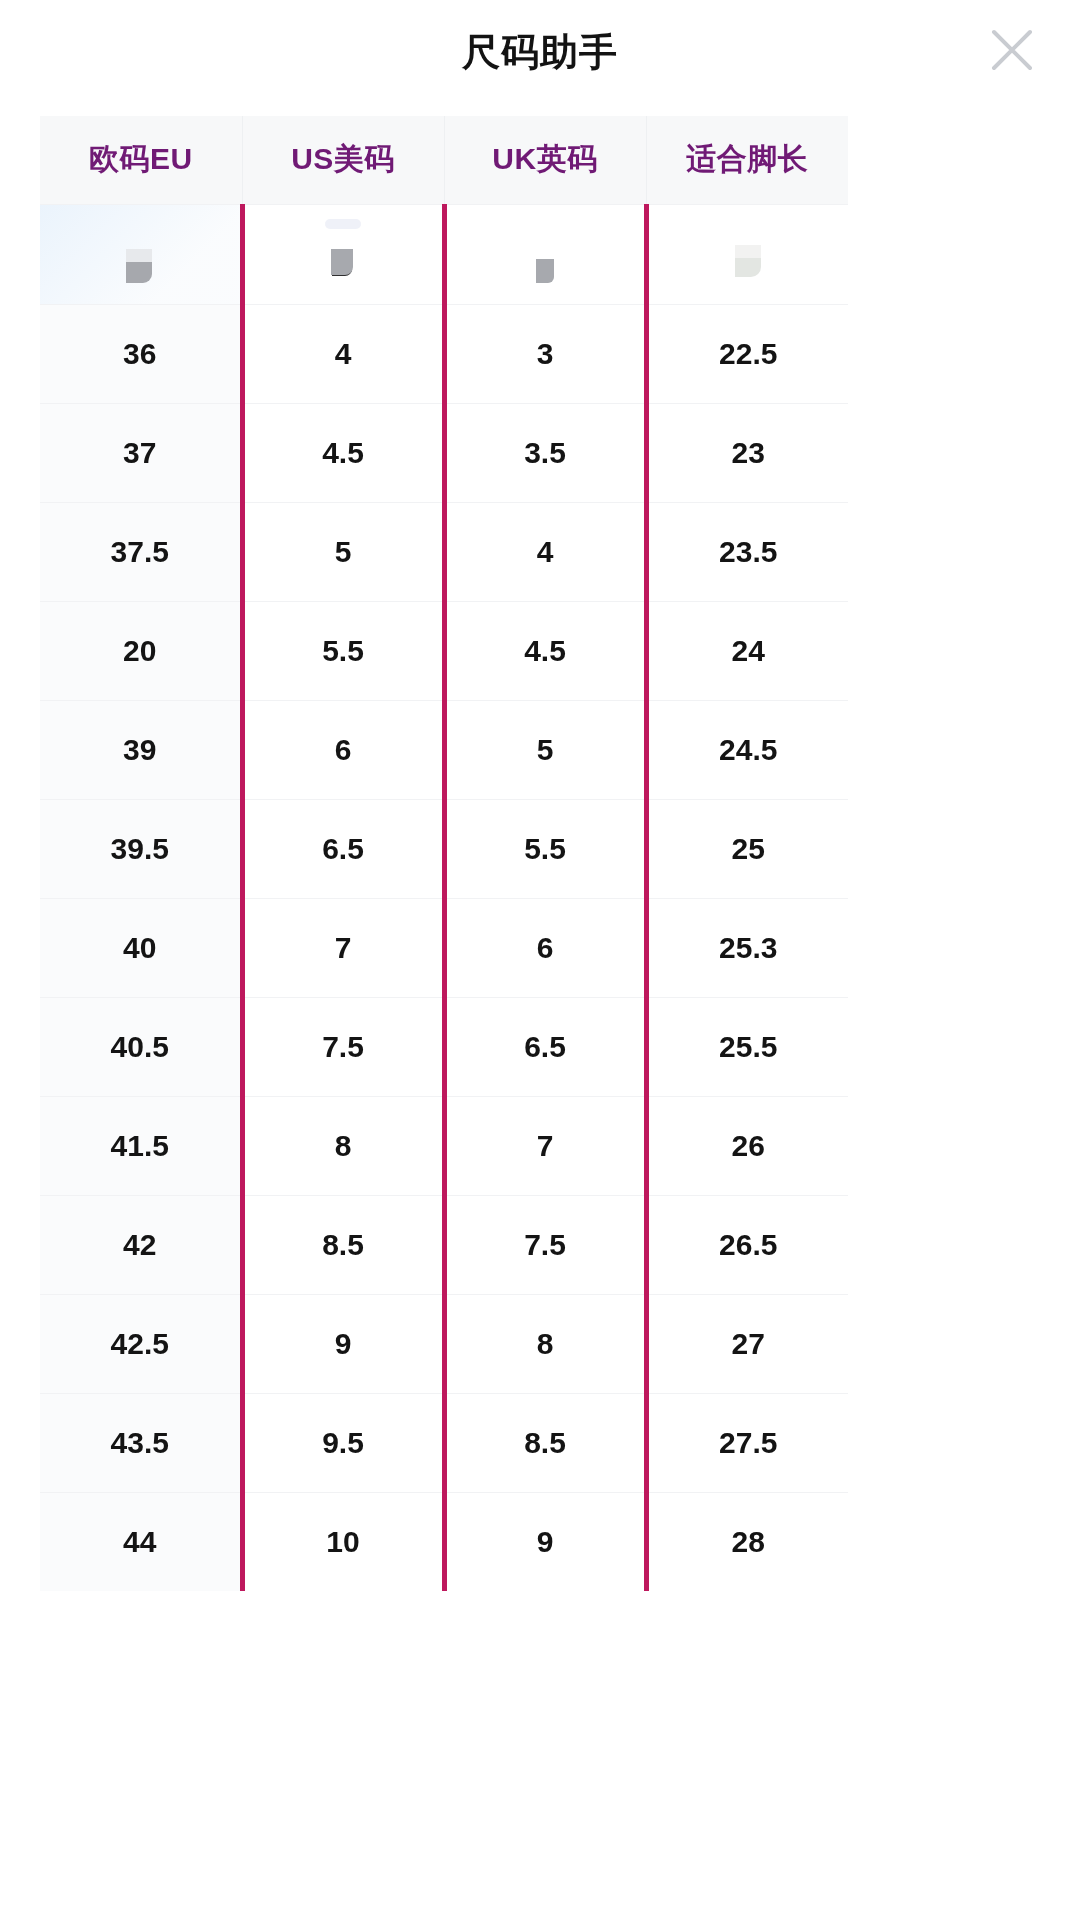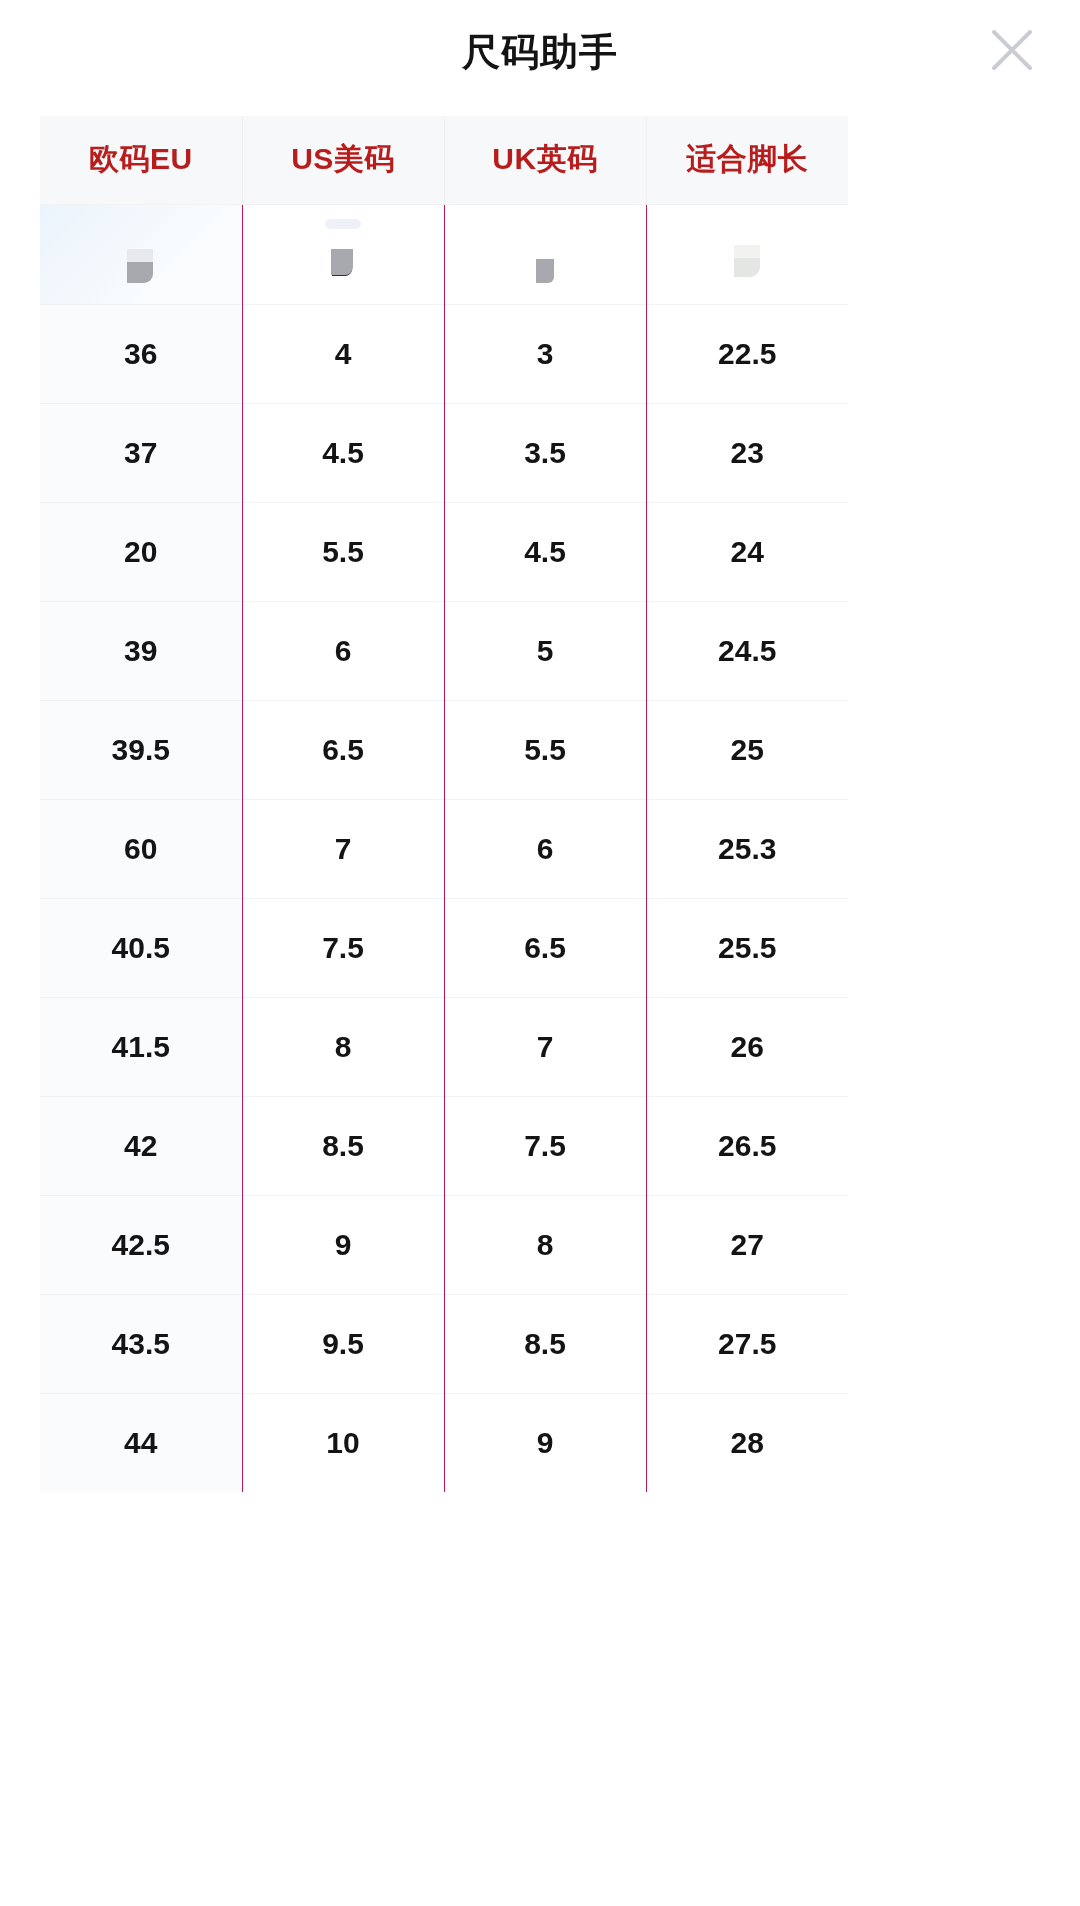--- a/index.html
+++ b/index.html
@@ -51,37 +51,37 @@
   table.size-table col.c1 { width:202px; }
   table.size-table col.c2 { width:202px; }
   table.size-table col.c3 { width:202px; }
   table.size-table col.c4 { width:202px; }
 
   thead th {
     height:88px;
     background:#f7f8f9;
     font-size:30px;
     font-weight:700;
-    color:#b91c1c;
+    color:#701a75;
     text-align:center;
     vertical-align:middle;
     border-right:1px solid #eef0f2;
     letter-spacing:0.5px;
   }
   thead th:last-child { border-right:none; }
 
   tbody td {
     height:99px;
     font-size:30px;
     font-weight:700;
     color:#141414;
     text-align:center;
     vertical-align:middle;
     border-top:1px solid #f1f2f4;
-    border-right:1px solid #be185d;
+    border-right:5px solid #be185d;
     background:#ffffff;
   }
   tbody td:last-child { border-right:none;margin-left:19px; }
   tbody td.col-eu { background:#fafbfc; }
 
   
   tbody tr.loading-row td { height:100px; position:relative; background:#ffffff; }
   tbody tr.loading-row td.col-eu { background:#fafcfe; }
   .frag { position:absolute; display:block; }
 
@@ -175,39 +175,45 @@
             <td>3</td>
             <td>22.5</td>
           </tr>
           <tr>
             <td class="col-eu">37</td>
             <td>4.5</td>
             <td>3.5</td>
             <td>23</td>
           </tr>
           <tr>
+            <td class="col-eu">37.5</td>
+            <td>5</td>
+            <td>4</td>
+            <td>23.5</td>
+          </tr>
+          <tr>
             <td class="col-eu">20</td>
             <td>5.5</td>
             <td>4.5</td>
             <td>24</td>
           </tr>
           <tr>
             <td class="col-eu">39</td>
             <td>6</td>
             <td>5</td>
             <td>24.5</td>
           </tr>
           <tr>
             <td class="col-eu">39.5</td>
             <td>6.5</td>
             <td>5.5</td>
             <td>25</td>
           </tr>
           <tr>
-            <td class="col-eu">60</td>
+            <td class="col-eu">40</td>
             <td>7</td>
             <td>6</td>
             <td>25.3</td>
           </tr>
           <tr>
             <td class="col-eu">40.5</td>
             <td>7.5</td>
             <td>6.5</td>
             <td>25.5</td>
           </tr>

